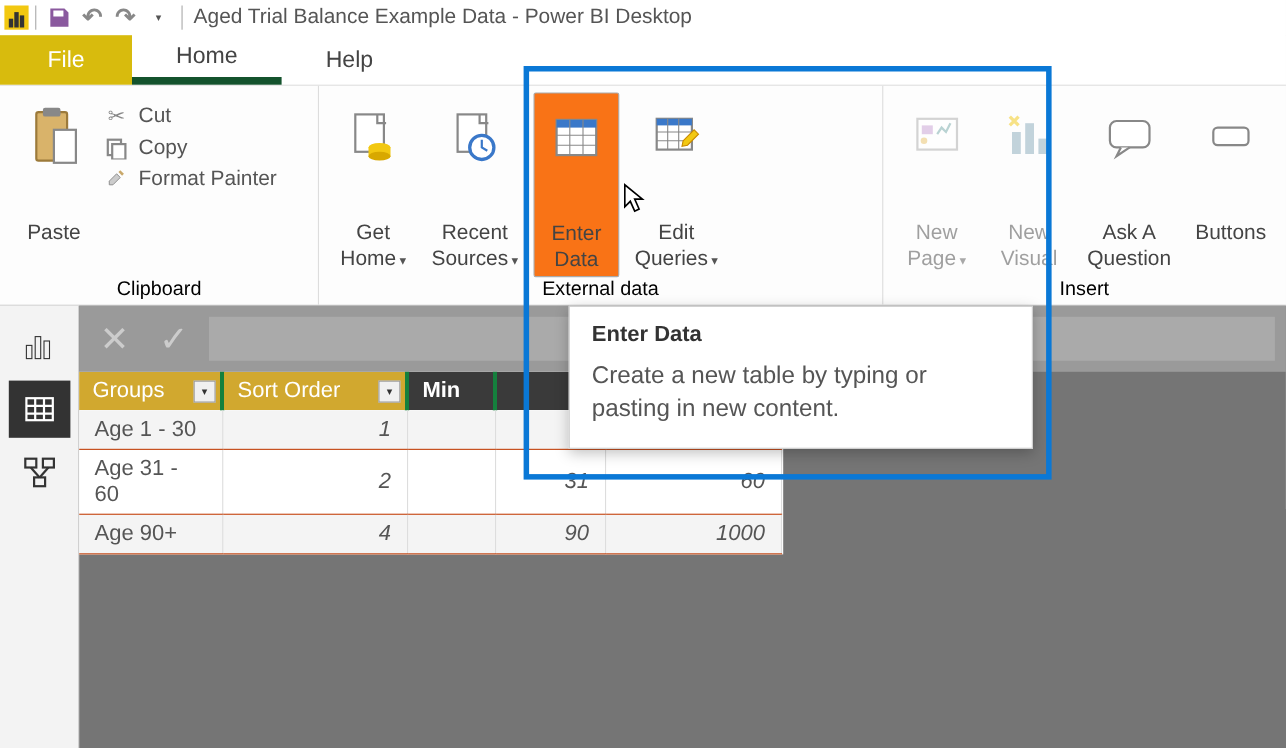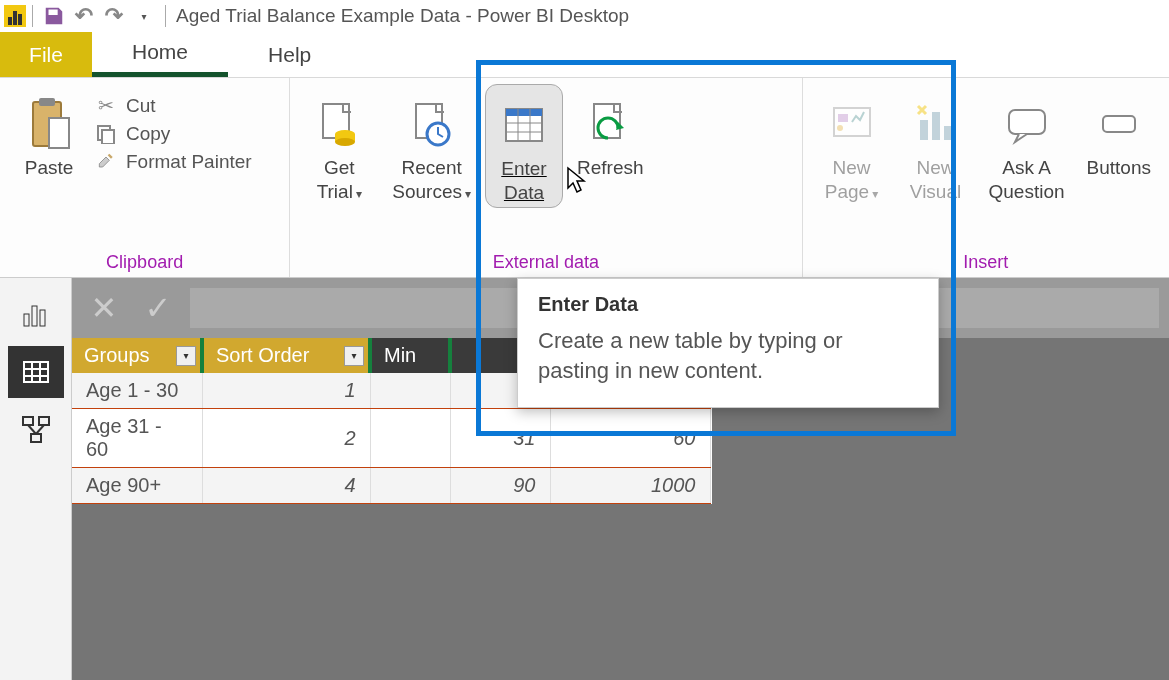--- a/index.html
+++ b/index.html
@@ -12,60 +12,60 @@
   .divider-v { width: 1px; height: 22px; background: #aaa; margin: 0 6px; }
   .qat-btn { width: 30px; height: 30px; display: flex; align-items: center; justify-content: center; color: #6a6a6a; cursor: pointer; }
   .save-icon svg { fill: #8a599e; }
   .undo-icon, .redo-icon { font-size: 22px; color: #888; font-weight: bold; }
   .qat-dropdown { font-size: 10px; color: #555; }
   .title-text { font-size: 19px; color: #555; margin-left: 4px; }
 
   
   .tabs { height: 46px; background: #fff; display: flex; align-items: stretch; border-bottom: 1px solid #d9d9d9; }
   .tab { padding: 0 40px; display: flex; align-items: center; font-size: 21px; color: #444; cursor: pointer; }
-  .tab.file { background: #d8bb0d; color: #fff; width: 92px; justify-content: center; padding: 0; }
-  .tab.active { border-bottom: 5px solid #14532d; }
+  .tab.file { background: #d8bb0d; color: #fff; width: 120px; justify-content: center; padding: 0; }
+  .tab.active { border-bottom: 7px solid #14532d; }
 
   
   .ribbon { height: 200px; background: #fdfdfd; border-bottom: 1px solid #ccc; display: flex; }
   .ribbon-group { border-right: 1px solid #ddd; display: flex; flex-direction: column; padding: 6px 10px 2px 10px; }
   .ribbon-group-content { flex: 1; display: flex; align-items: flex-start; gap: 6px; }
-  .ribbon-group-label { text-align: center; font-size: 18px; color: #a21caf; padding-bottom: 2px; }
+  .ribbon-group-label { text-align: center; font-size: 18px; color: #000000; padding-bottom: 2px; }
 
   .clip-left { display: flex; flex-direction: column; align-items: center; justify-content: center; padding-right: 10px; }
   .clip-right { display: flex; flex-direction: column; gap: 6px; justify-content: center; padding-top: 10px; }
   .clip-item { display: flex; align-items: center; gap: 8px; font-size: 19px; color: #555; cursor: pointer; }
   .clip-icon { width: 24px; display: flex; justify-content: center; color: #888; }
 
   .big-btn { display: flex; flex-direction: column; align-items: center; justify-content: flex-start; padding: 8px 8px 2px 8px; cursor: pointer; text-align: center; min-width: 78px; }
-  .big-btn.highlighted { background: #e5e5e5; border: 1px solid #aaa; border-radius: 12px; text-decoration: underline; }
+  .big-btn.highlighted { background: #f97316; border: 1px solid #aaa; border-radius: 2px; }
   .big-btn.faded { opacity: 0.5; }
   .big-btn .icon-wrap { height: 64px; display: flex; align-items: center; justify-content: center; }
-  .big-btn .lbl { font-size: 19px; color: #444; line-height: 1.25; }
+  .big-btn .lbl { font-size: 19px; color: #444; line-height: 1.25; margin-top: 44px; }
   .big-btn .caret { font-size: 12px; color: #555; margin-left: 3px; }
 
   
   .left-rail { position: absolute; left: 0; top: 278px; width: 72px; bottom: 0; background: #f3f3f3; border-right: 1px solid #ccc; display: flex; flex-direction: column; align-items: center; padding-top: 10px; gap: 6px; }
   .rail-btn { width: 56px; height: 52px; display: flex; align-items: center; justify-content: center; cursor: pointer; }
   .rail-btn.active { background: #333; color: #fff; }
   .rail-btn svg { stroke: #333; fill: none; }
   .rail-btn.active svg { stroke: #fff; }
 
   
   .canvas { position: absolute; left: 72px; top: 278px; right: 0; bottom: 0; background: #757575; }
 
   
   .formula-bar { height: 60px; background: #9a9a9a; display: flex; align-items: center; padding: 0 10px; gap: 10px; }
   .fb-btn { width: 44px; height: 44px; display: flex; align-items: center; justify-content: center; font-size: 32px; color: #ccc; cursor: pointer; }
   .fb-input { flex: 1; height: 40px; background: #aaa; }
 
   
   .data-table { background: #fff; border-collapse: collapse; font-size: 20px; }
   .data-table th { background: #d1a82f; color: #fff; text-align: left; padding: 6px 12px; font-weight: normal; border-right: 4px solid #15803d; position: relative; }
-  .data-table th.dark { background: #3a3a3a; }
+  .data-table th.dark { background: #3a3a3a; font-weight: bold; }
   .data-table th .dd { position: absolute; right: 4px; top: 50%; transform: translateY(-50%); width: 20px; height: 20px; background: #f0f0f0; border: 1px solid #999; display: flex; align-items: center; justify-content: center; font-size: 10px; color: #333; }
   .data-table td { padding: 6px 14px; border-right: 1px solid #ddd; border-bottom: 1px solid #c2410c; color: #555; }
   .data-table td.num { text-align: right; font-style: italic; }
   .data-table tbody tr:nth-child(odd) { background: #f4f4f4; }
   .data-table tbody tr:nth-child(even) { background: #fff; }
 
   
   .tooltip { position: absolute; left: 517px; top: 278px; width: 422px; background: #fff; border: 1px solid #ccc; box-shadow: 0 4px 12px rgba(0,0,0,0.25); padding: 14px 20px 22px 20px; z-index: 50; }
   .tooltip .tt-title { font-weight: bold; font-size: 20px; color: #333; margin-bottom: 10px; }
   .tooltip .tt-body { font-size: 22px; color: #555; line-height: 1.35; }
@@ -152,21 +152,21 @@
         <div class="icon-wrap">
           <svg width="48" height="48" viewBox="0 0 48 48">
               <rect x="8" y="4" width="26" height="34" fill="#fff" stroke="#888" stroke-width="2"></rect>
               <path d="M28 4v8h8" fill="none" stroke="#888" stroke-width="2"></path>
               <ellipse cx="30" cy="34" rx="10" ry="4" fill="#f2c811"></ellipse>
               <rect x="20" y="34" width="20" height="8" fill="#f2c811"></rect>
               <ellipse cx="30" cy="42" rx="10" ry="4" fill="#d8a800"></ellipse>
             </svg>
         </div>
         <div class="lbl"><span style="white-space:pre-line">Get
-Trial</span><span class="caret">▾</span></div>
+Home</span><span class="caret">▾</span></div>
       </div>
       <div class="big-btn">
         <div class="icon-wrap">
           <svg width="48" height="48" viewBox="0 0 48 48">
               <rect x="8" y="4" width="26" height="34" fill="#fff" stroke="#888" stroke-width="2"></rect>
               <path d="M28 4v8h8" fill="none" stroke="#888" stroke-width="2"></path>
               <circle cx="30" cy="34" r="11" fill="#fff" stroke="#3a78c9" stroke-width="3"></circle>
               <path d="M30 27v7l5 3" fill="none" stroke="#3a78c9" stroke-width="2"></path>
             </svg>
         </div>
@@ -183,27 +183,31 @@
               <line x1="6" y1="22" x2="42" y2="22" stroke="#888"></line>
               <line x1="6" y1="31" x2="42" y2="31" stroke="#888"></line>
             </svg>
         </div>
         <div class="lbl"><span style="white-space:pre-line">Enter
 Data</span></div>
       </div>
       <div class="big-btn">
         <div class="icon-wrap">
           <svg width="48" height="48" viewBox="0 0 48 48">
-              <rect x="8" y="4" width="26" height="34" fill="#fff" stroke="#888" stroke-width="2"></rect>
-              <path d="M28 4v8h8" fill="none" stroke="#888" stroke-width="2"></path>
-              <path d="M22 38a10 10 0 1 1 10-10" fill="none" stroke="#0a9c43" stroke-width="3"></path>
-              <path d="M32 22l-2 8 8-2z" fill="#0a9c43"></path>
-            </svg>
-        </div>
-        <div class="lbl"><span>Refresh</span></div>
+              <rect x="6" y="8" width="32" height="28" fill="#fff" stroke="#888" stroke-width="2"></rect>
+              <rect x="6" y="8" width="32" height="6" fill="#3a78c9"></rect>
+              <line x1="16" y1="8" x2="16" y2="36" stroke="#888"></line>
+              <line x1="26" y1="8" x2="26" y2="36" stroke="#888"></line>
+              <line x1="6" y1="20" x2="38" y2="20" stroke="#888"></line>
+              <line x1="6" y1="28" x2="38" y2="28" stroke="#888"></line>
+              <path d="M30 28l10-10 4 4-10 10-5 1 1-5z" fill="#f2c811" stroke="#c98a00"></path>
+            </svg>
+        </div>
+        <div class="lbl"><span style="white-space:pre-line">Edit
+Queries</span><span class="caret">▾</span></div>
       </div>
     </div>
     <div class="ribbon-group-label">External data</div>
   </div>
 
   <div class="ribbon-group" style="flex:1; border-right:none">
     <div class="ribbon-group-content">
       <div class="big-btn faded">
         <div class="icon-wrap">
           <svg width="48" height="48" viewBox="0 0 48 48">

